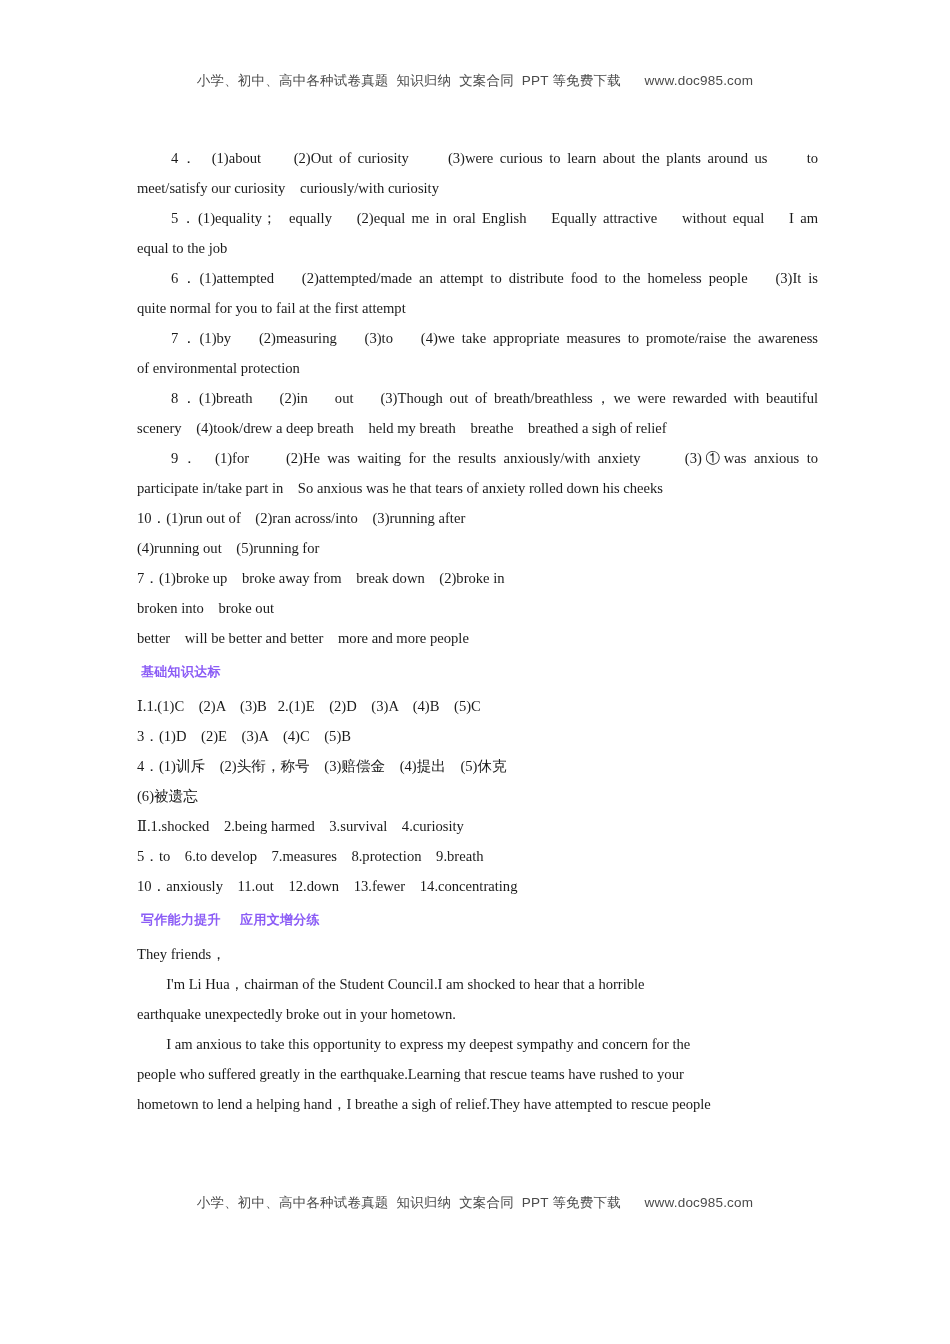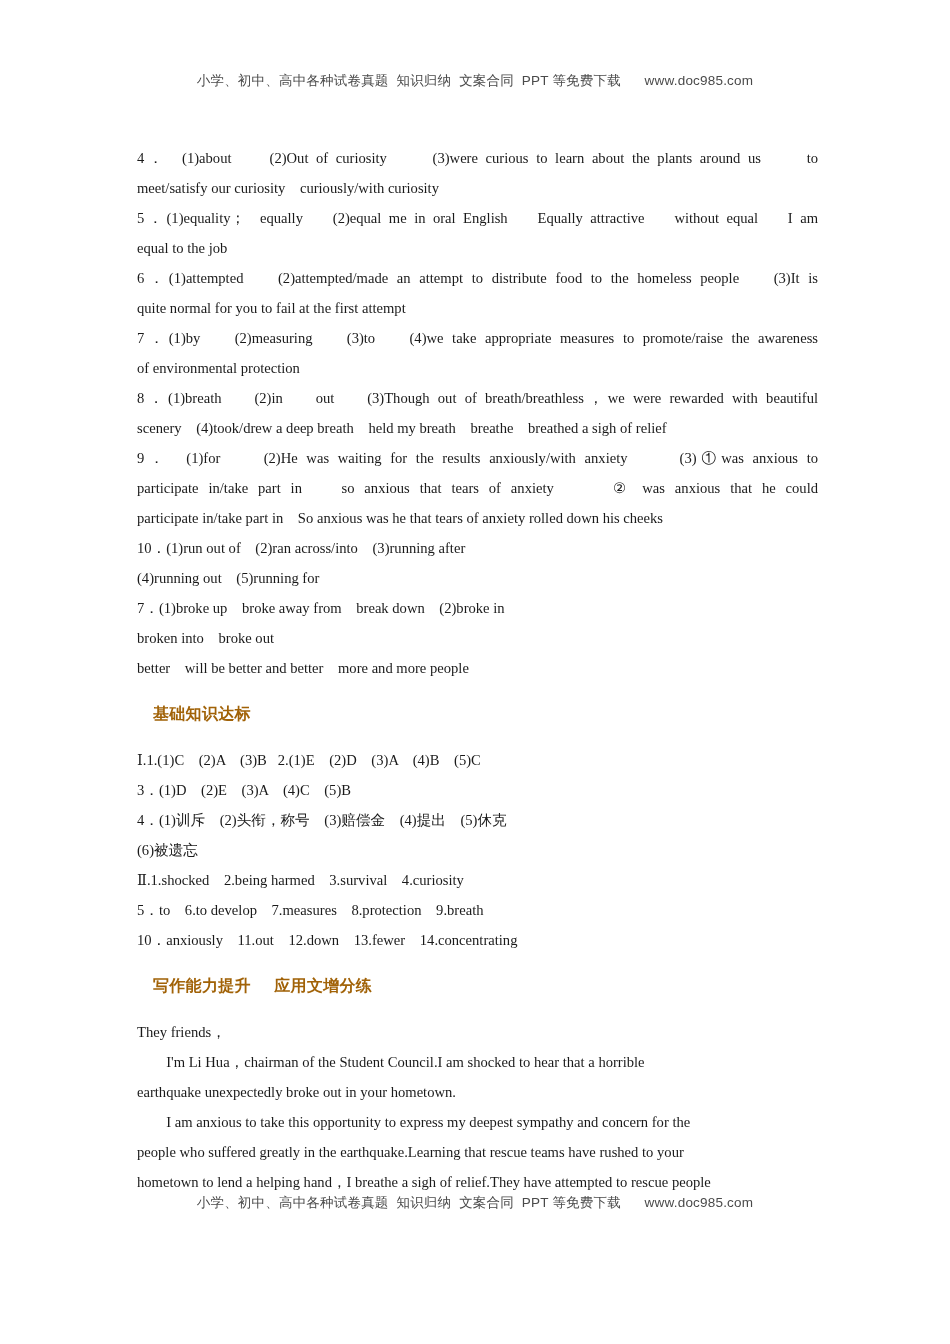--- a/index.html
+++ b/index.html
@@ -50,29 +50,30 @@
     text-align: justify;
     text-justify: inter-word;
     margin: 0;
     white-space: pre-wrap;
     word-spacing: 0px;
   }
   
   .line.full {
     text-align: justify;
     text-align-last: justify;
+    margin-left: 34px;
   }
 
   .heading {
     font-family: "DejaVu Sans", "Liberation Sans", sans-serif;
     font-weight: bold;
-    font-size: 16px;
+    font-size: 13px;
     line-height: 30px;
-    margin: 16px;
-    color: #a16207;
+    margin: 4px;
+    color: #8b5cf6;
     letter-spacing: 0.3px;
     white-space: pre;
   }
 
   .para {
     font-size: 14.6px;
     line-height: 30px;
     margin: 0;
     text-align: justify;
     text-align-last: left;
@@ -99,21 +100,20 @@
     <p class="line full">6．(1)attempted    (2)attempted/made an attempt to distribute food to the homeless people    (3)It is</p>
     <p class="line">quite normal for you to fail at the first attempt</p>
 
     <p class="line full">7．(1)by    (2)measuring    (3)to    (4)we take appropriate measures to promote/raise the awareness</p>
     <p class="line">of environmental protection</p>
 
     <p class="line full">8．(1)breath    (2)in    out    (3)Though out of breath/breathless，we were rewarded with beautiful</p>
     <p class="line">scenery    (4)took/drew a deep breath    held my breath    breathe    breathed a sigh of relief</p>
 
     <p class="line full">9．  (1)for     (2)He was waiting for the results anxiously/with anxiety      (3)①was anxious to</p>
-    <p class="line full">participate in/take part in    so anxious that tears of anxiety      ② was anxious that he could</p>
     <p class="line">participate in/take part in    So anxious was he that tears of anxiety rolled down his cheeks</p>
 
     <p class="line">10．(1)run out of    (2)ran across/into    (3)running after</p>
     <p class="line">(4)running out    (5)running for</p>
 
     <p class="line">7．(1)broke up    broke away from    break down    (2)broke in</p>
     <p class="line">broken into    broke out</p>
 
     <p class="line">better    will be better and better    more and more people</p>
 

